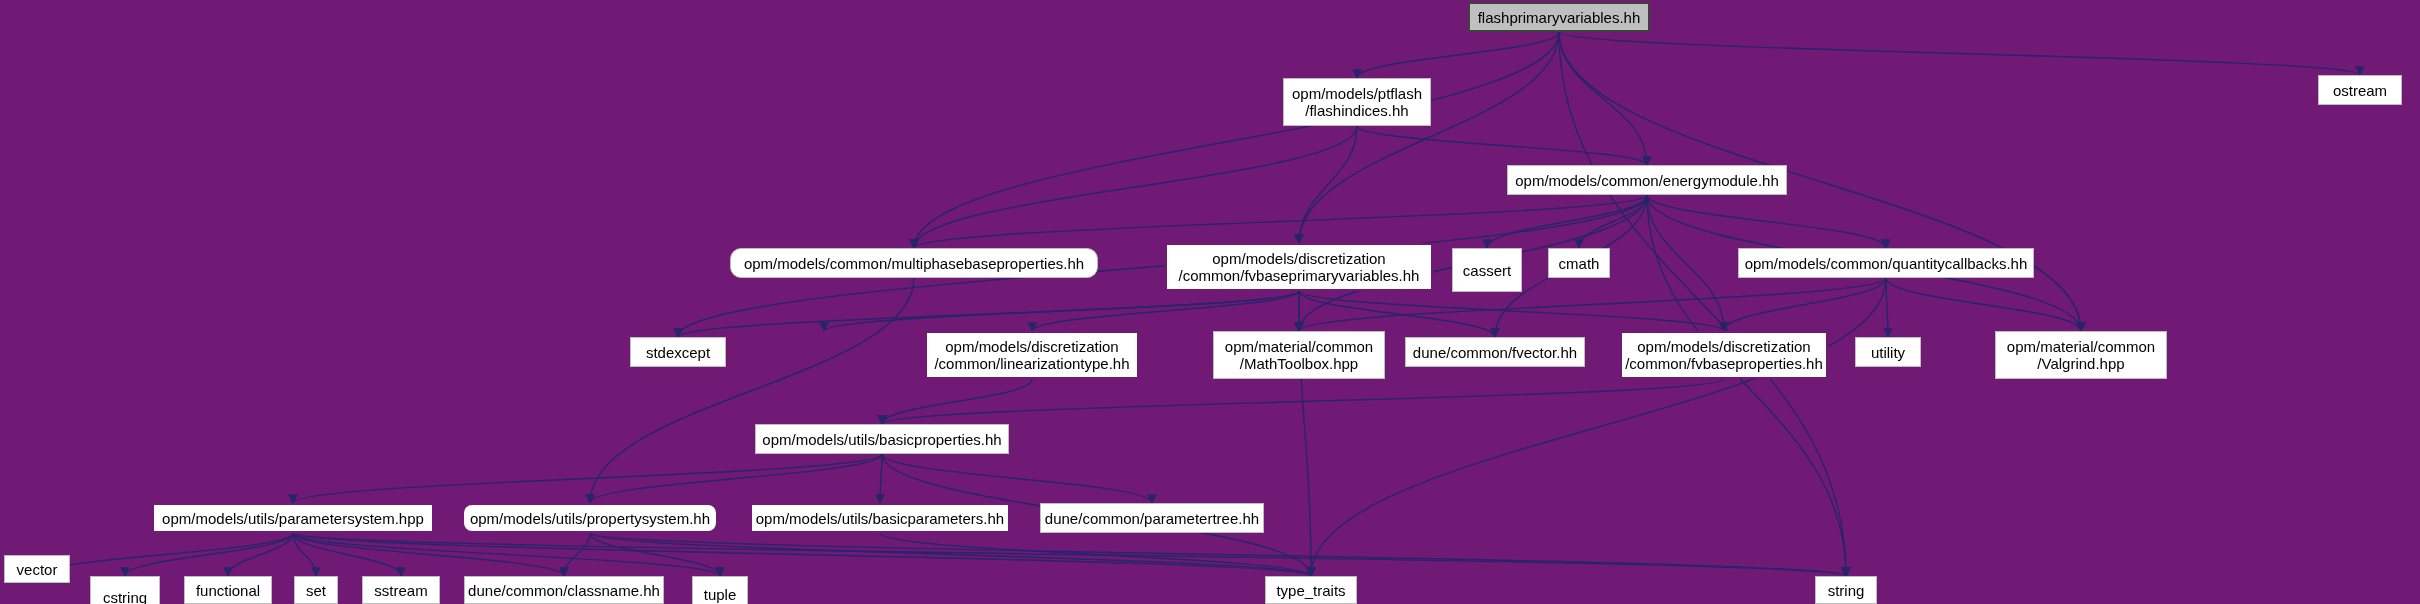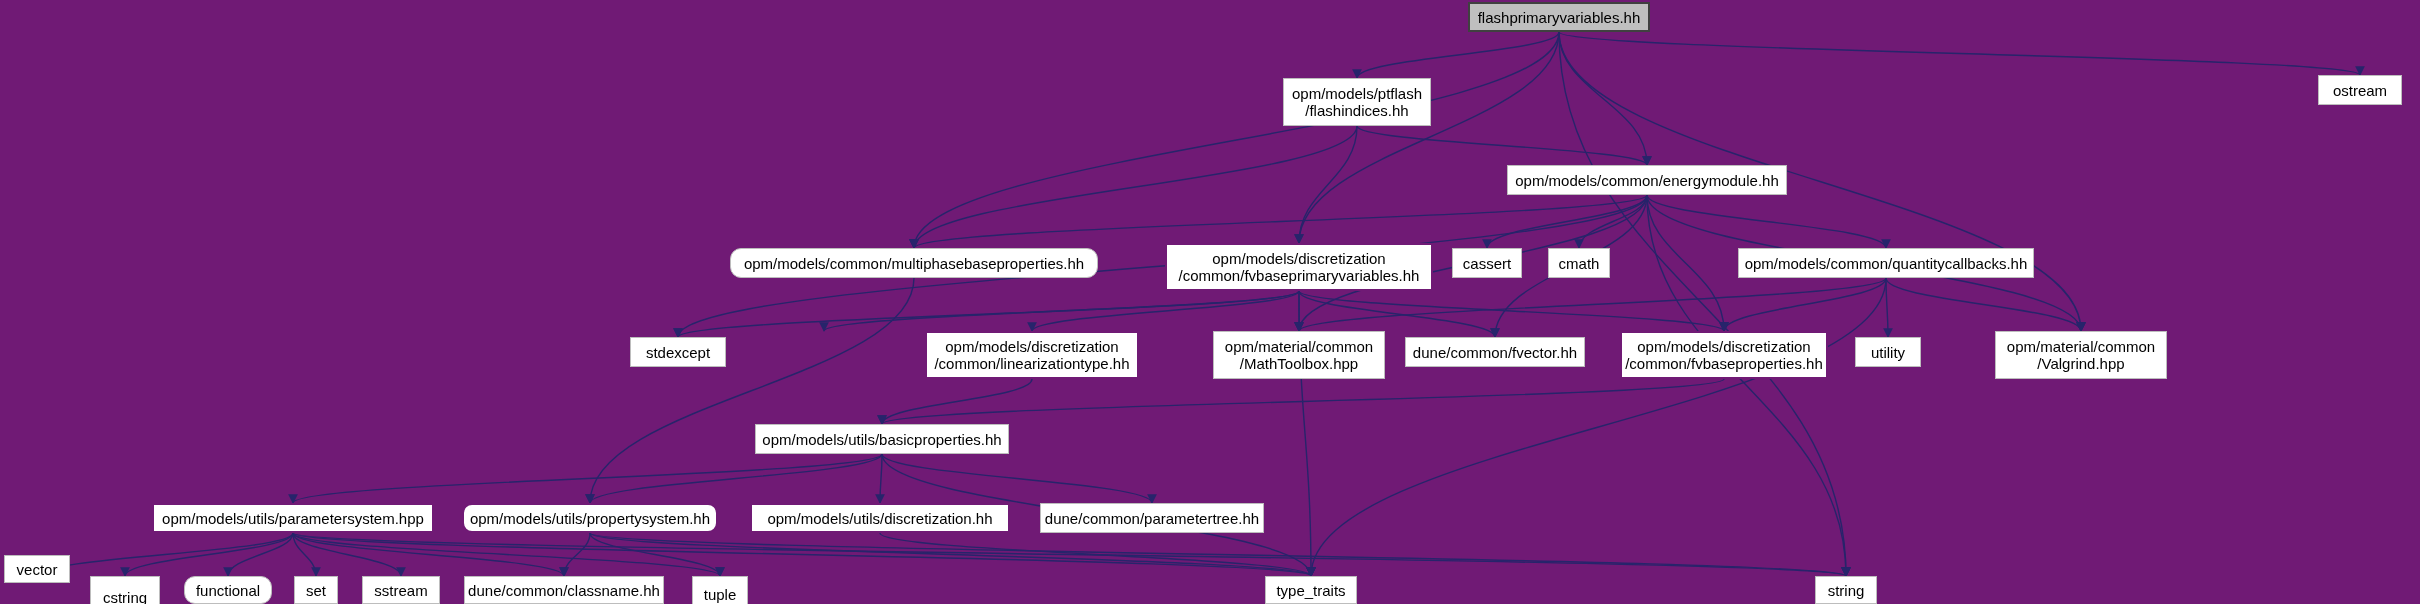--- a/index.html
+++ b/index.html
@@ -95,41 +95,41 @@
       <path d="M 880 533 C 880 552.35, 1311 556.65, 1311 576" fill="none" stroke="#27246b" stroke-width="1.4" marker-end="url(#arrow)"></path>
     </svg>
 <div class="node root" style="left: 1468px; top: 2px; width: 182px; height: 30px;">flashprimaryvariables.hh</div>
     <div class="node" style="left: 2318px; top: 75px; width: 84px; height: 30px;">ostream</div>
     <div class="node" style="left: 1283px; top: 78px; width: 148px; height: 48px;">opm/models/ptflash
 /flashindices.hh</div>
     <div class="node" style="left: 1507px; top: 165px; width: 280px; height: 30px;">opm/models/common/energymodule.hh</div>
     <div class="node" style="left: 730px; top: 248px; width: 368px; height: 30px; border-radius: 11px;">opm/models/common/multiphasebaseproperties.hh</div>
     <div class="node bold" style="left: 1165px; top: 243px; width: 268px; height: 48px;">opm/models/discretization
 /common/fvbaseprimaryvariables.hh</div>
-    <div class="node" style="left: 1452px; top: 248px; width: 70px; height: 30px;">cassert</div>
+    <div class="node" style="left: 1452px; top: 248px; width: 70px; height: 44px;">cassert</div>
     <div class="node" style="left: 1548px; top: 248px; width: 62px; height: 30px;">cmath</div>
     <div class="node" style="left: 1738px; top: 248px; width: 296px; height: 30px;">opm/models/common/quantitycallbacks.hh</div>
     <div class="node" style="left: 630px; top: 337px; width: 96px; height: 30px;">stdexcept</div>
     <div class="node bold" style="left: 925px; top: 331px; width: 214px; height: 48px;">opm/models/discretization
 /common/linearizationtype.hh</div>
     <div class="node" style="left: 1213px; top: 331px; width: 172px; height: 48px;">opm/material/common
 /MathToolbox.hpp</div>
     <div class="node" style="left: 1405px; top: 337px; width: 180px; height: 30px;">dune/common/fvector.hh</div>
     <div class="node bold" style="left: 1620px; top: 331px; width: 208px; height: 48px;">opm/models/discretization
 /common/fvbaseproperties.hh</div>
     <div class="node" style="left: 1855px; top: 337px; width: 66px; height: 30px;">utility</div>
     <div class="node" style="left: 1995px; top: 331px; width: 172px; height: 48px;">opm/material/common
 /Valgrind.hpp</div>
     <div class="node" style="left: 755px; top: 424px; width: 254px; height: 30px;">opm/models/utils/basicproperties.hh</div>
     <div class="node bold" style="left: 152px; top: 503px; width: 282px; height: 30px;">opm/models/utils/parametersystem.hpp</div>
     <div class="node bold" style="left: 462px; top: 503px; width: 256px; height: 30px; border-radius: 10px;">opm/models/utils/propertysystem.hh</div>
-    <div class="node bold" style="left: 750px; top: 503px; width: 260px; height: 30px;">opm/models/utils/discretization.hh</div>
+    <div class="node bold" style="left: 750px; top: 503px; width: 260px; height: 30px;">opm/models/utils/basicparameters.hh</div>
     <div class="node" style="left: 1040px; top: 503px; width: 224px; height: 30px;">dune/common/parametertree.hh</div>
     <div class="node" style="left: 4px; top: 555px; width: 66px; height: 28px;">vector</div>
     <div class="node" style="left: 90px; top: 576px; width: 70px; height: 42px;">cstring</div>
-    <div class="node" style="left: 184px; top: 576px; width: 88px; height: 28px; border-radius: 11px;">functional</div>
+    <div class="node" style="left: 184px; top: 576px; width: 88px; height: 28px;">functional</div>
     <div class="node" style="left: 294px; top: 576px; width: 44px; height: 28px;">set</div>
     <div class="node" style="left: 362px; top: 576px; width: 78px; height: 28px;">sstream</div>
     <div class="node" style="left: 464px; top: 576px; width: 200px; height: 28px;">dune/common/classname.hh</div>
     <div class="node" style="left: 692px; top: 576px; width: 56px; height: 36px;">tuple</div>
     <div class="node" style="left: 1265px; top: 576px; width: 92px; height: 28px;">type_traits</div>
     <div class="node" style="left: 1815px; top: 576px; width: 62px; height: 28px;">string</div>
   </div>
 
 </body></html>

